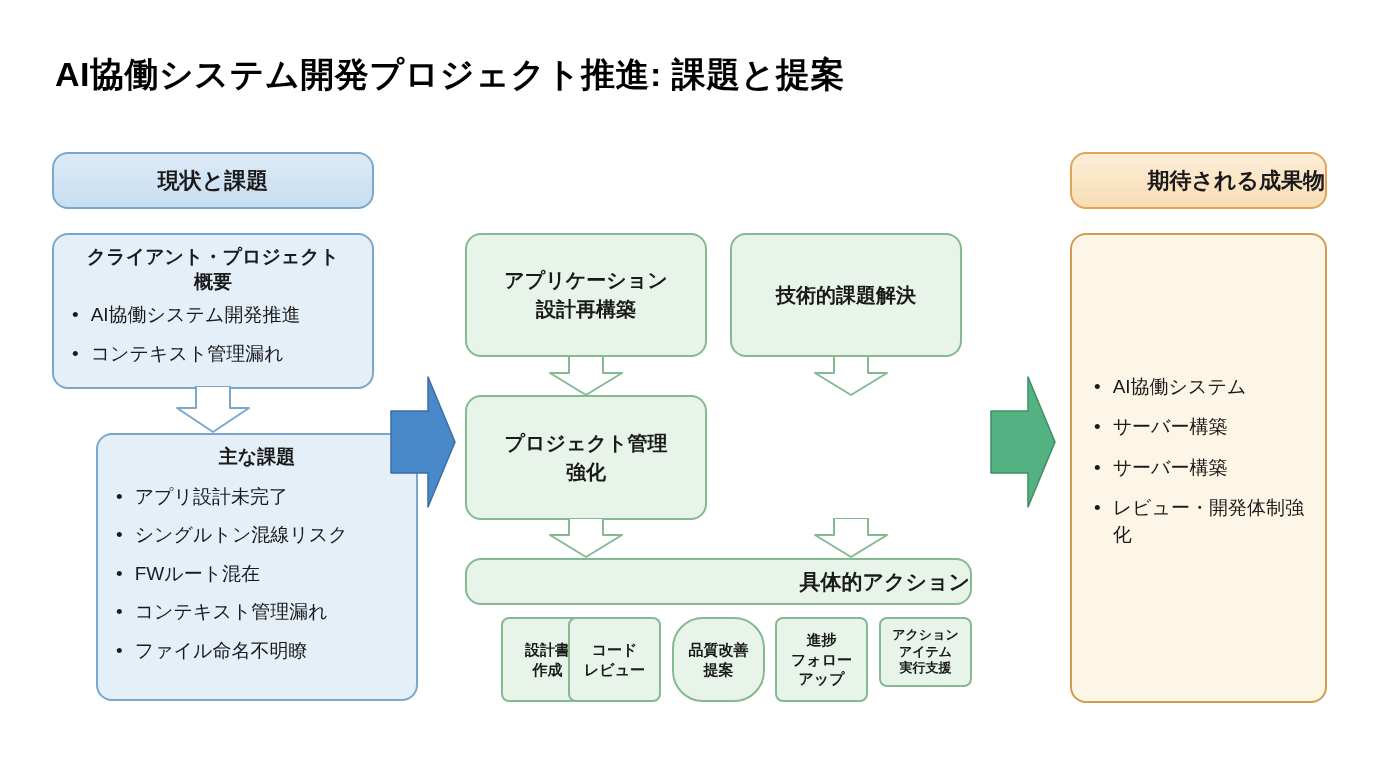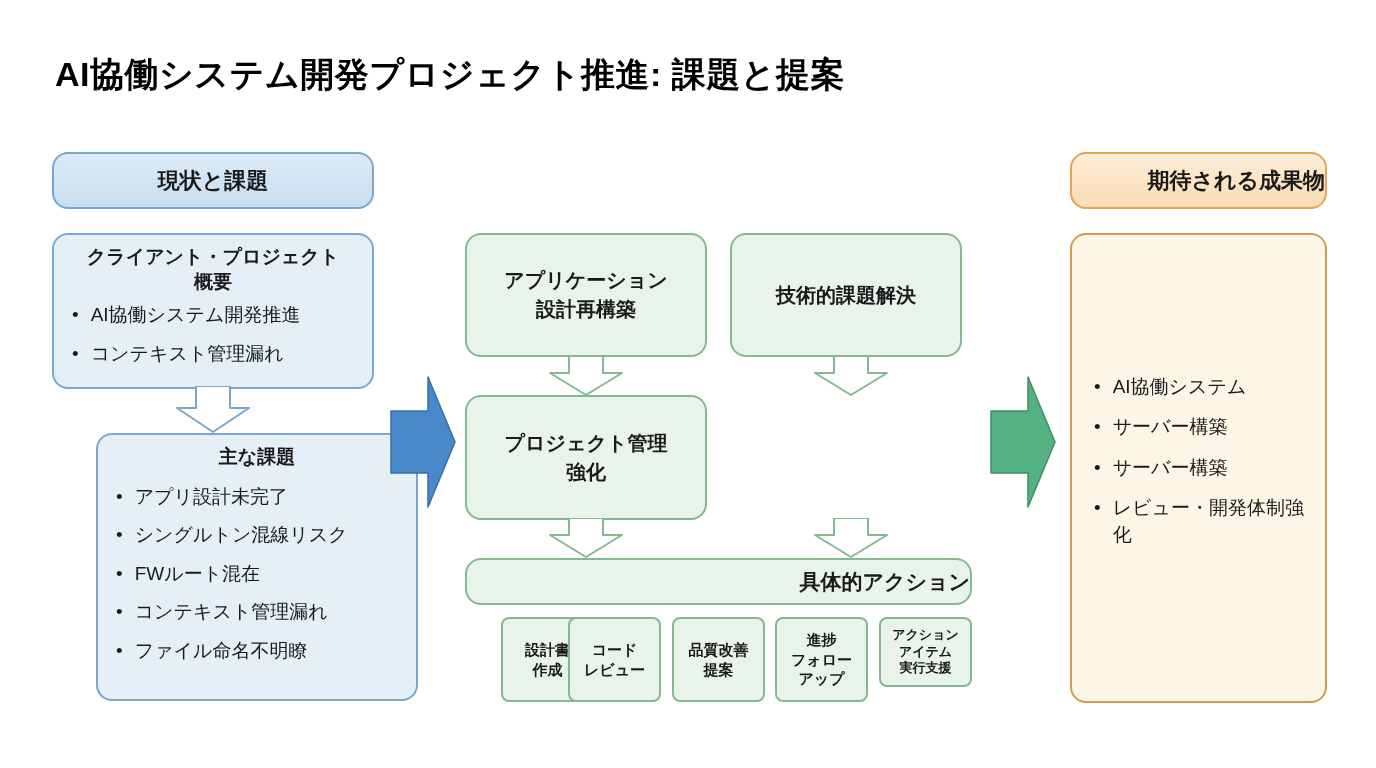--- a/index.html
+++ b/index.html
@@ -124,21 +124,21 @@
   </svg>
 
   <div class="box body-green actions-bar" style="left:465px;top:558px;width:507px;height:47px;">
     <span>具体的アクション</span>
   </div>
 
   <div class="box body-green small-box pre" style="left:465px;top:617px;width:93px;height:85px;margin-left:36px;">設計書
 作成</div>
   <div class="box body-green small-box pre" style="left:568px;top:617px;width:93px;height:85px;">コード
 レビュー</div>
-  <div class="box body-green small-box pre" style="left:672px;top:617px;width:93px;height:85px;">品質改善
+  <div class="box body-green small-box pre" style="left:672px;top:617px;width:93px;height:85px;border-radius:31px;">品質改善
 提案</div>
   <div class="box body-green small-box pre" style="left:775px;top:617px;width:93px;height:85px;">進捗
 フォロー
 アップ</div>
   <div class="box body-green small-box sm pre" style="left:879px;top:617px;width:93px;height:70px;">アクション
 アイテム
 実行支援</div>
 
   <svg class="arrow" style="left:990px;top:375px;" width="67" height="134" viewBox="0 0 67 134">
     <polygon points="1,36 38,36 38,2 65,67 38,132 38,98 1,98" fill="#54b181" stroke="#3e8e63" stroke-width="1.5" stroke-linejoin="round"></polygon>

